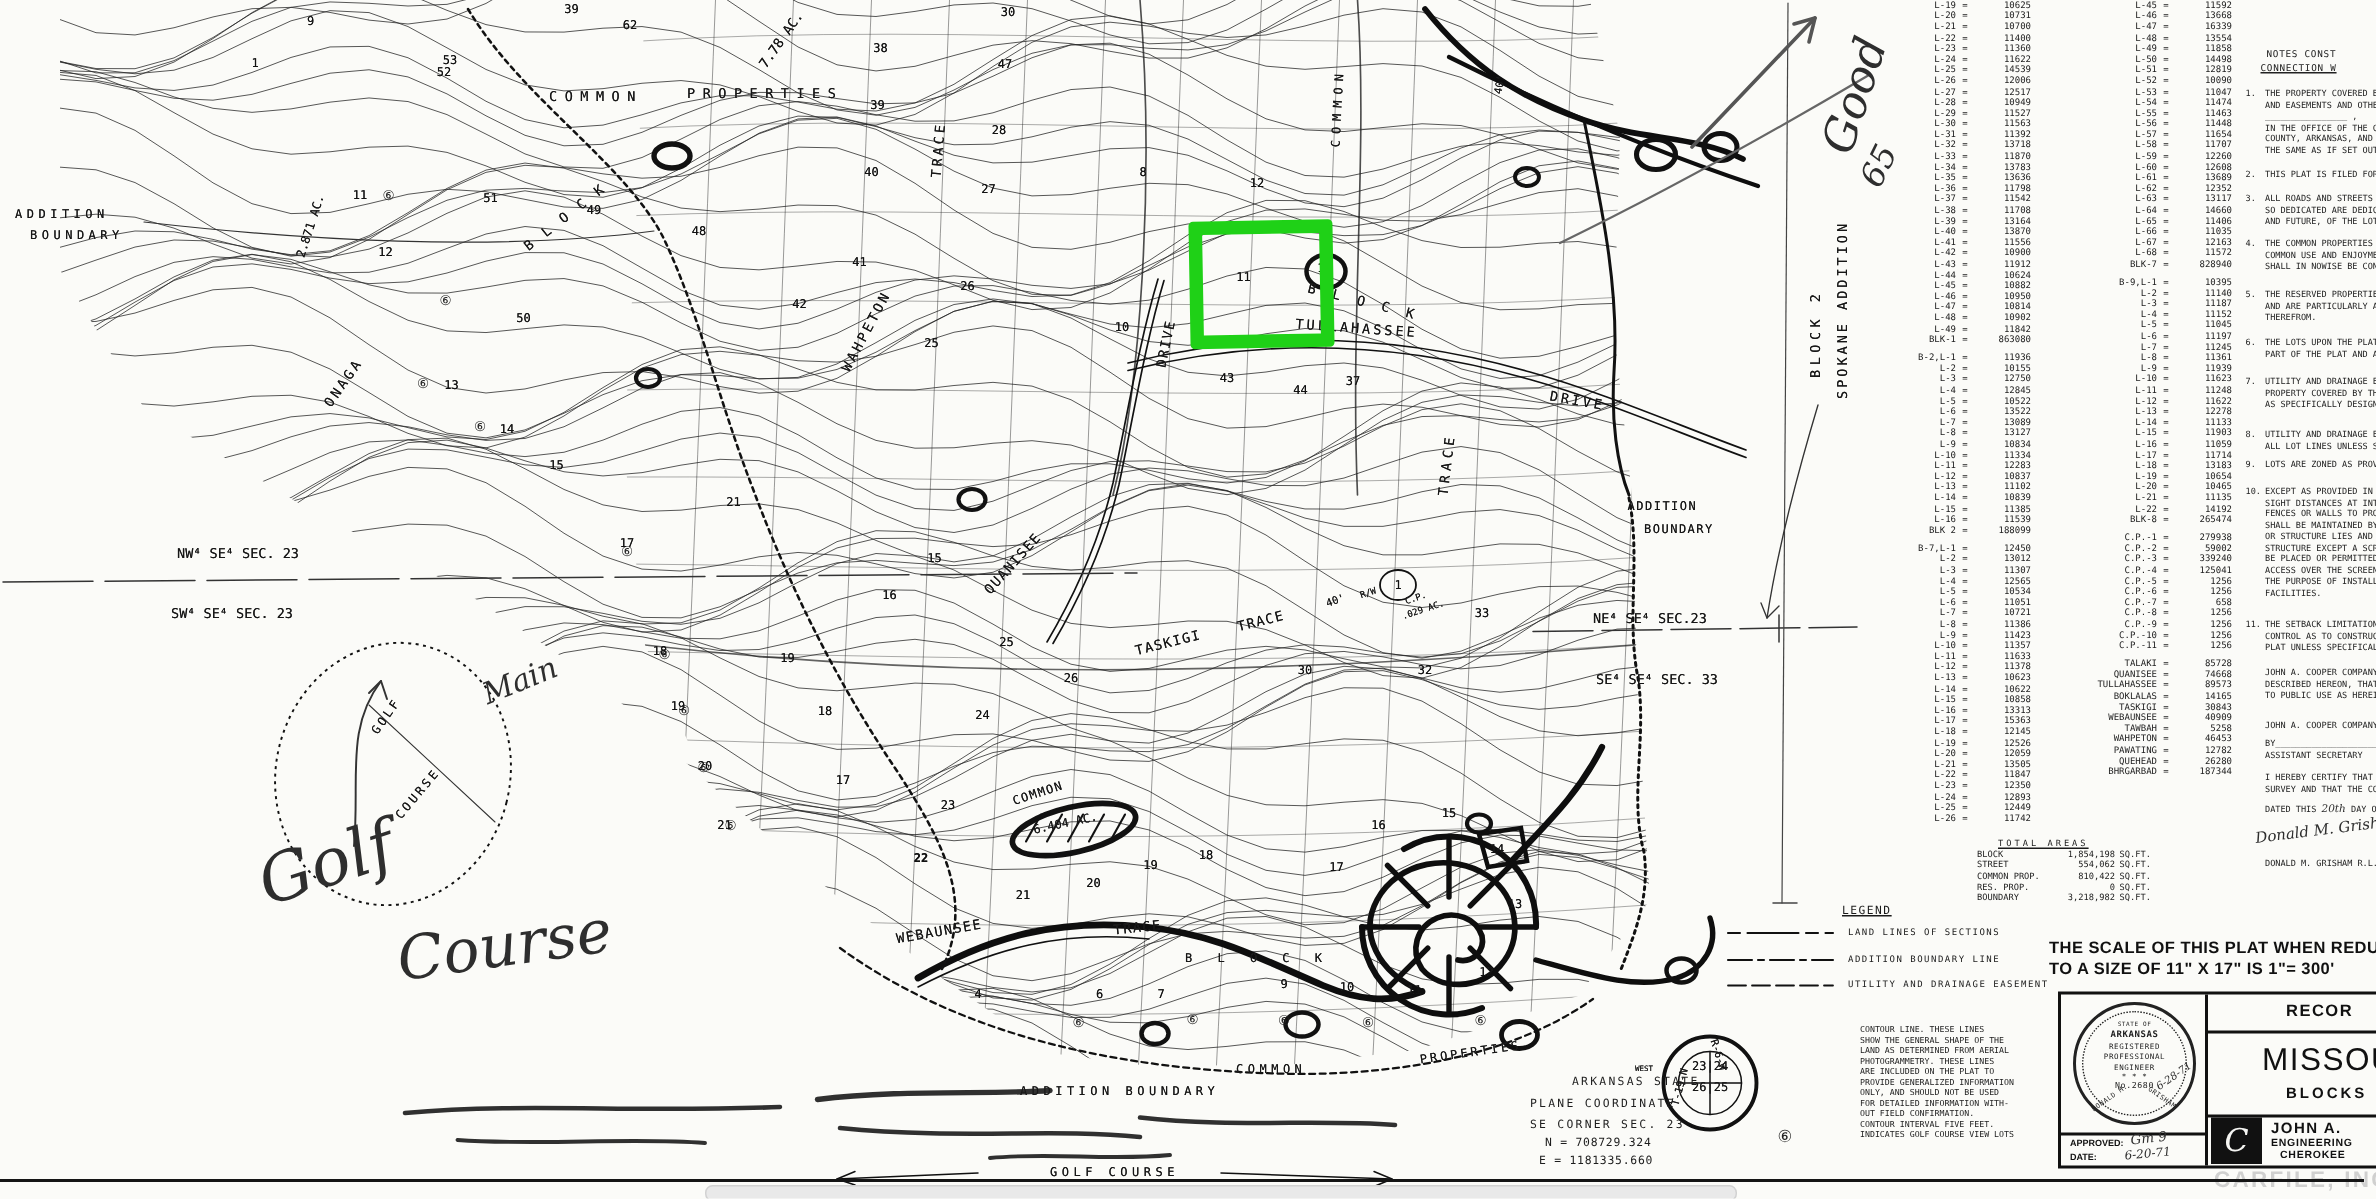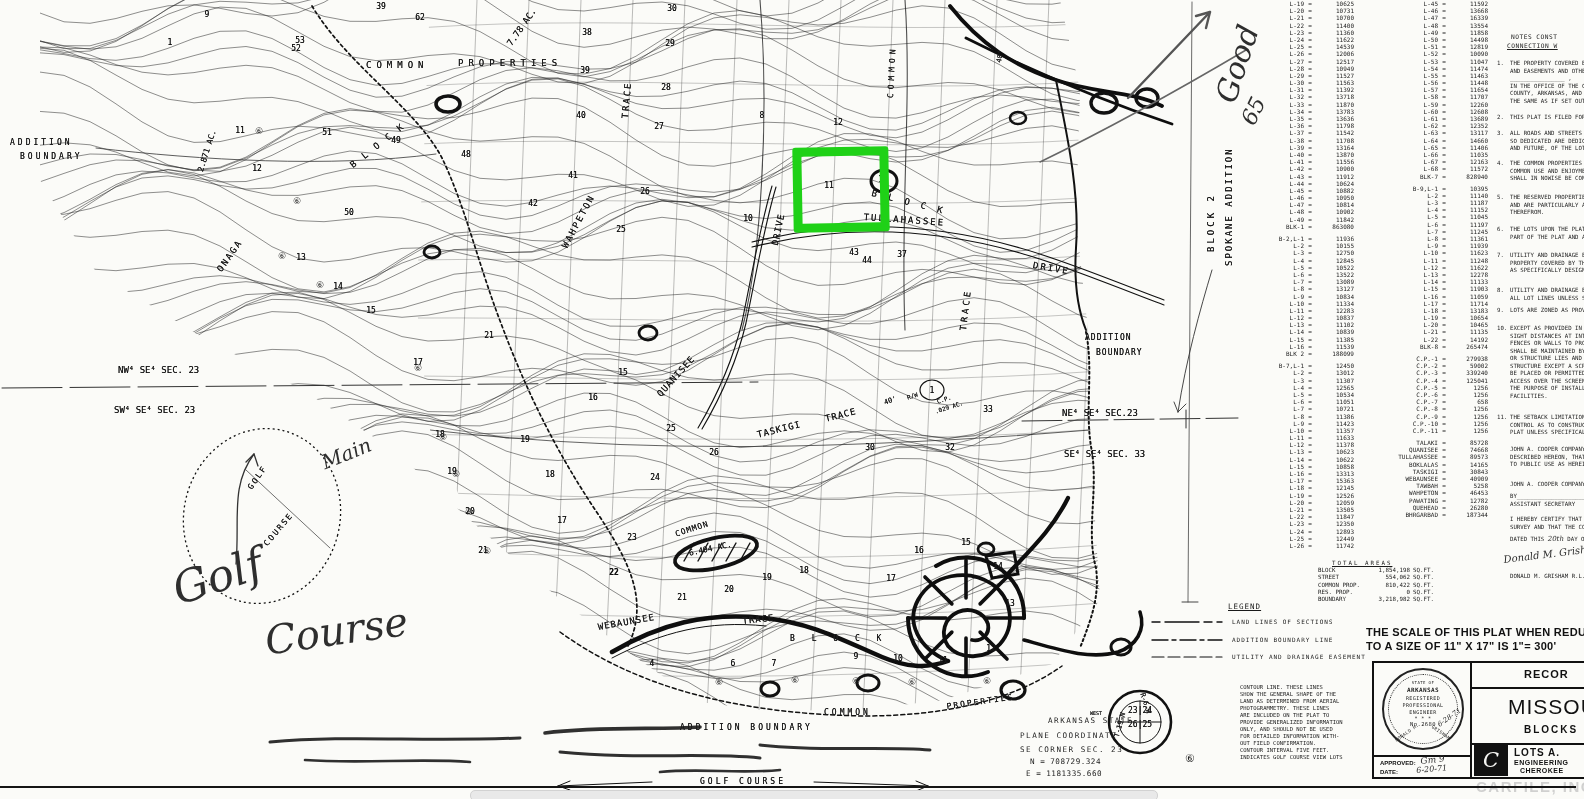--- a/index.html
+++ b/index.html
@@ -298,26 +298,26 @@
       <div class="lot" style="left: 396px; top: 140px;">49</div>
       <div class="lot" style="left: 466px; top: 154px;">48</div>
       <div class="lot" style="left: 381px; top: 6px;">39</div>
       <div class="lot" style="left: 420px; top: 17px;">62</div>
       <div class="lot" style="left: 587px; top: 32px;">38</div>
       <div class="lot" style="left: 585px; top: 70px;">39</div>
       <div class="lot" style="left: 581px; top: 115px;">40</div>
       <div class="lot" style="left: 573px; top: 175px;">41</div>
       <div class="lot" style="left: 533px; top: 203px;">42</div>
       <div class="lot" style="left: 672px; top: 8px;">30</div>
-      <div class="lot" style="left: 670px; top: 43px;">29</div>
+      <div class="lot" style="left: 670px; top: 43px;">47</div>
       <div class="lot" style="left: 666px; top: 87px;">28</div>
       <div class="lot" style="left: 659px; top: 126px;">27</div>
       <div class="lot" style="left: 645px; top: 191px;">26</div>
       <div class="lot" style="left: 621px; top: 229px;">25</div>
-      <div class="lot" style="left: 818px; top: 252px; margin-left: 36px;">43</div>
+      <div class="lot" style="left: 818px; top: 252px;">43</div>
       <div class="lot" style="left: 867px; top: 260px;">44</div>
       <div class="lot" style="left: 902px; top: 254px;">37</div>
       <div class="lot" style="left: 838px; top: 122px;">12</div>
       <div class="lot" style="left: 883px; top: 179px;">10</div>
       <div class="lot" style="left: 829px; top: 185px;">11</div>
       <div class="lot" style="left: 762px; top: 115px;">8</div>
       <div class="lot" style="left: 748px; top: 218px;">10</div>
       <div class="lot" style="left: 623px; top: 372px;">15</div>
       <div class="lot" style="left: 593px; top: 397px;">16</div>
       <div class="lot" style="left: 671px; top: 428px;">25</div>
@@ -1280,21 +1280,21 @@
 
   <div id="tblock">
     <div class="tbline" style="left:96px;top:0;width:1.5px;height:114px;"></div>
     <div class="tbline" style="left:96px;top:24px;width:164px;height:1.5px;"></div>
     <div class="tbline" style="left:96px;top:80px;width:164px;height:1.5px;"></div>
     <div class="tbline" style="left:0;top:92px;width:96px;height:1.5px;"></div>
     <div class="tbtxt" style="left:150px;top:5px;font-size:11px;letter-spacing:1px;">RECOR</div>
     <div class="tbtxt" style="left:134px;top:32px;font-size:21px;font-weight:normal;letter-spacing:1px;">MISSOUR</div>
     <div class="tbtxt" style="left:150px;top:61px;font-size:10px;letter-spacing:2px;">BLOCKS</div>
     <div style="position:absolute;left:100px;top:82px;width:34px;height:31px;background:#111;color:#f5f5f2;text-align:center;font-family:'DejaVu Serif',serif;font-style:italic;font-size:21px;line-height:30px;">C</div>
-    <div class="tbtxt" style="left:140px;top:84px;font-size:10px;letter-spacing:1px;">LOTS A.</div>
+    <div class="tbtxt" style="left:140px;top:84px;font-size:10px;letter-spacing:1px;">JOHN A.</div>
     <div class="tbtxt" style="left:140px;top:96px;font-size:7px;letter-spacing:.5px;">ENGINEERING</div>
     <div class="tbtxt" style="left:146px;top:104px;font-size:7px;letter-spacing:.5px;">CHEROKEE</div>
     <div class="tbtxt" style="left:6px;top:97px;font-size:6px;">APPROVED:</div>
     <div class="hw" style="left:46px;top:93px;font-size:9px;transform:rotate(-6deg);">Gm 9</div>
     <div class="tbtxt" style="left:6px;top:106px;font-size:6px;">DATE:</div>
     <div class="hw" style="left:42px;top:103px;font-size:8px;transform:rotate(-5deg);font-weight:normal;">6-20-71</div>
   </div>
 
   <div id="stamp">
     <div class="in"></div>

